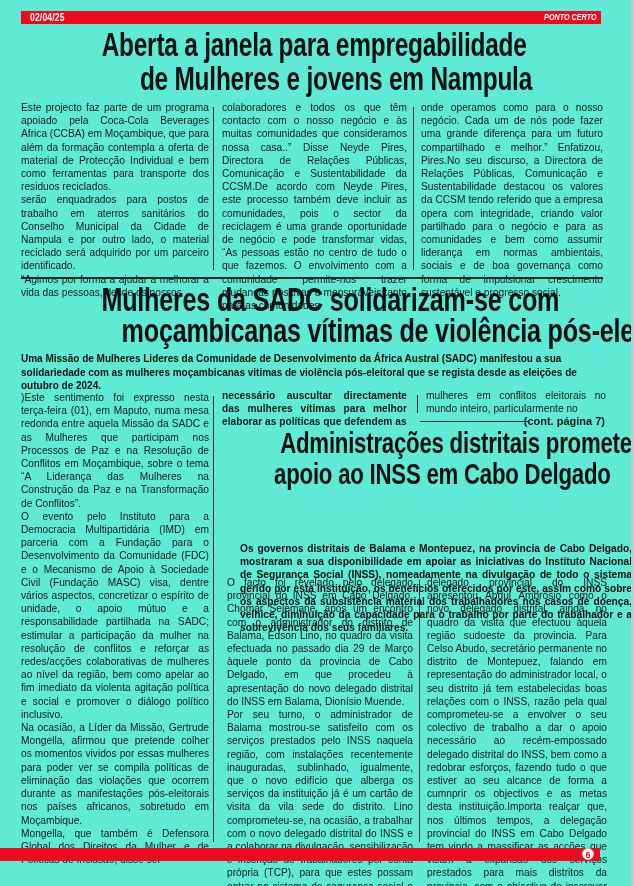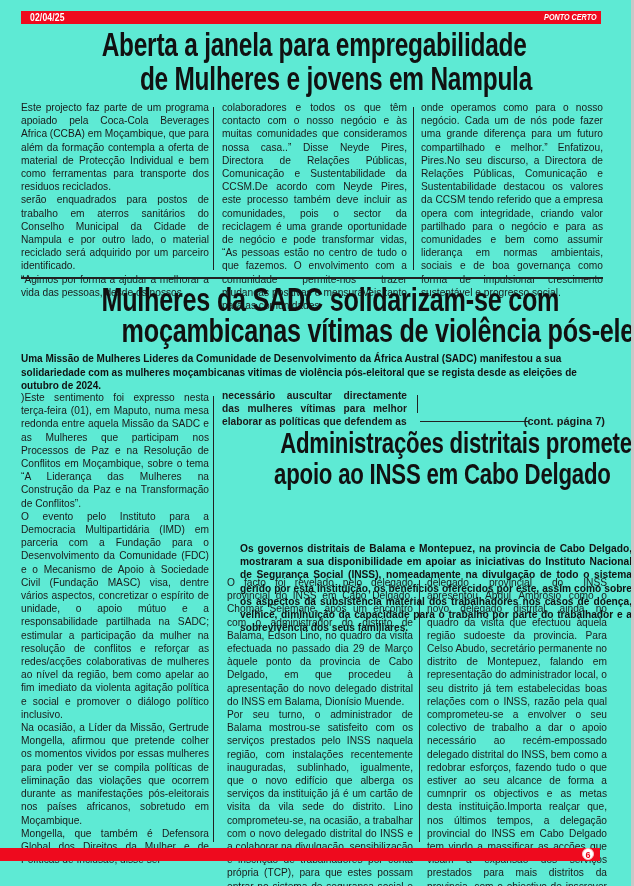--- a/index.html
+++ b/index.html
@@ -72,20 +72,23 @@
     <p>O evento pelo Instituto para a Democracia Multipartidária (IMD) em parceria com a Fundação para o Desenvolvimento da Comunidade (FDC) e o Mecanismo de Apoio à Sociedade Civil (Fundação MASC) visa, dentre vários aspectos, concretizar o espírito de unidade, o apoio mútuo e a responsabilidade partilhada na SADC; estimular a participação da mulher na resolução de conflitos e reforçar as redes/acções colaborativas de mulheres ao nível da região, bem como apelar ao fim imediato da violenta agitação política e social e promover o diálogo político inclusivo.</p>
     <p>Na ocasião, a Líder da Missão, Gertrude Mongella, afirmou que pretende colher os momentos vividos por essas mulheres para poder ver se compila políticas de eliminação das violações que ocorrem durante as manifestações pós-eleitorais nos países africanos, sobretudo em Moçambique.</p>
     <p>Mongella, que também é Defensora Global dos Direitos da Mulher e de Políticas de Inclusão, disse ser</p>
   </div>
   <div class="vrule" style="left:213px; top:396px; height:446px;"></div>
 
   <div class="col" style="left:222px; top:389px; width:185px;font-weight:bold;">
     <p>necessário auscultar directamente das mulheres vítimas para melhor elaborar as políticas que defendem as</p>
   </div>
   <div class="vrule" style="left:417px; top:395px; height:18px;"></div>
+  <div class="col" style="left:426px; top:389px; width:180px;">
+    <p>mulheres em conflitos eleitorais no mundo inteiro, particularmente no</p>
+  </div>
   <div class="cont">
     <div class="rule"></div>
     <span class="txt">(cont. página 7)</span>
   </div>
 
   <div class="headline h3">
     <div class="line"><span>Administrações distritais prometem</span></div>
     <div class="line"><span>apoio ao INSS em Cabo Delgado</span></div>
   </div>
 

